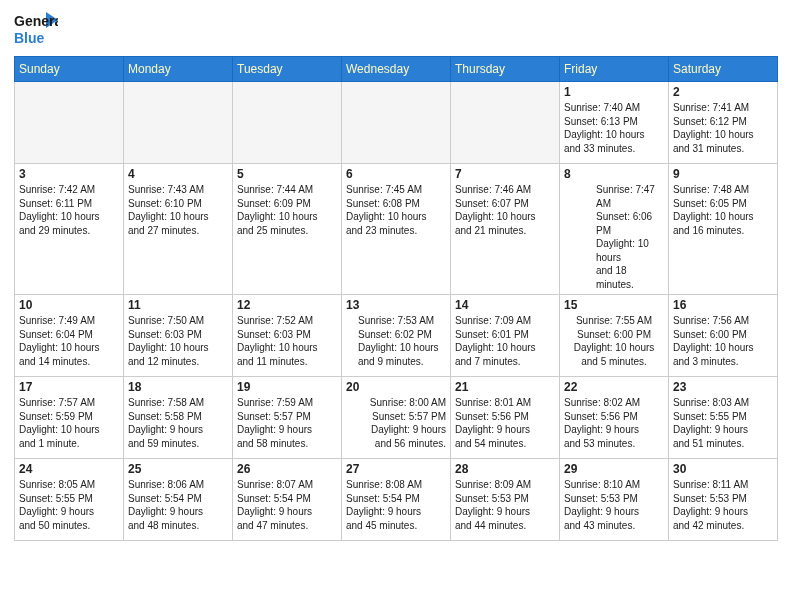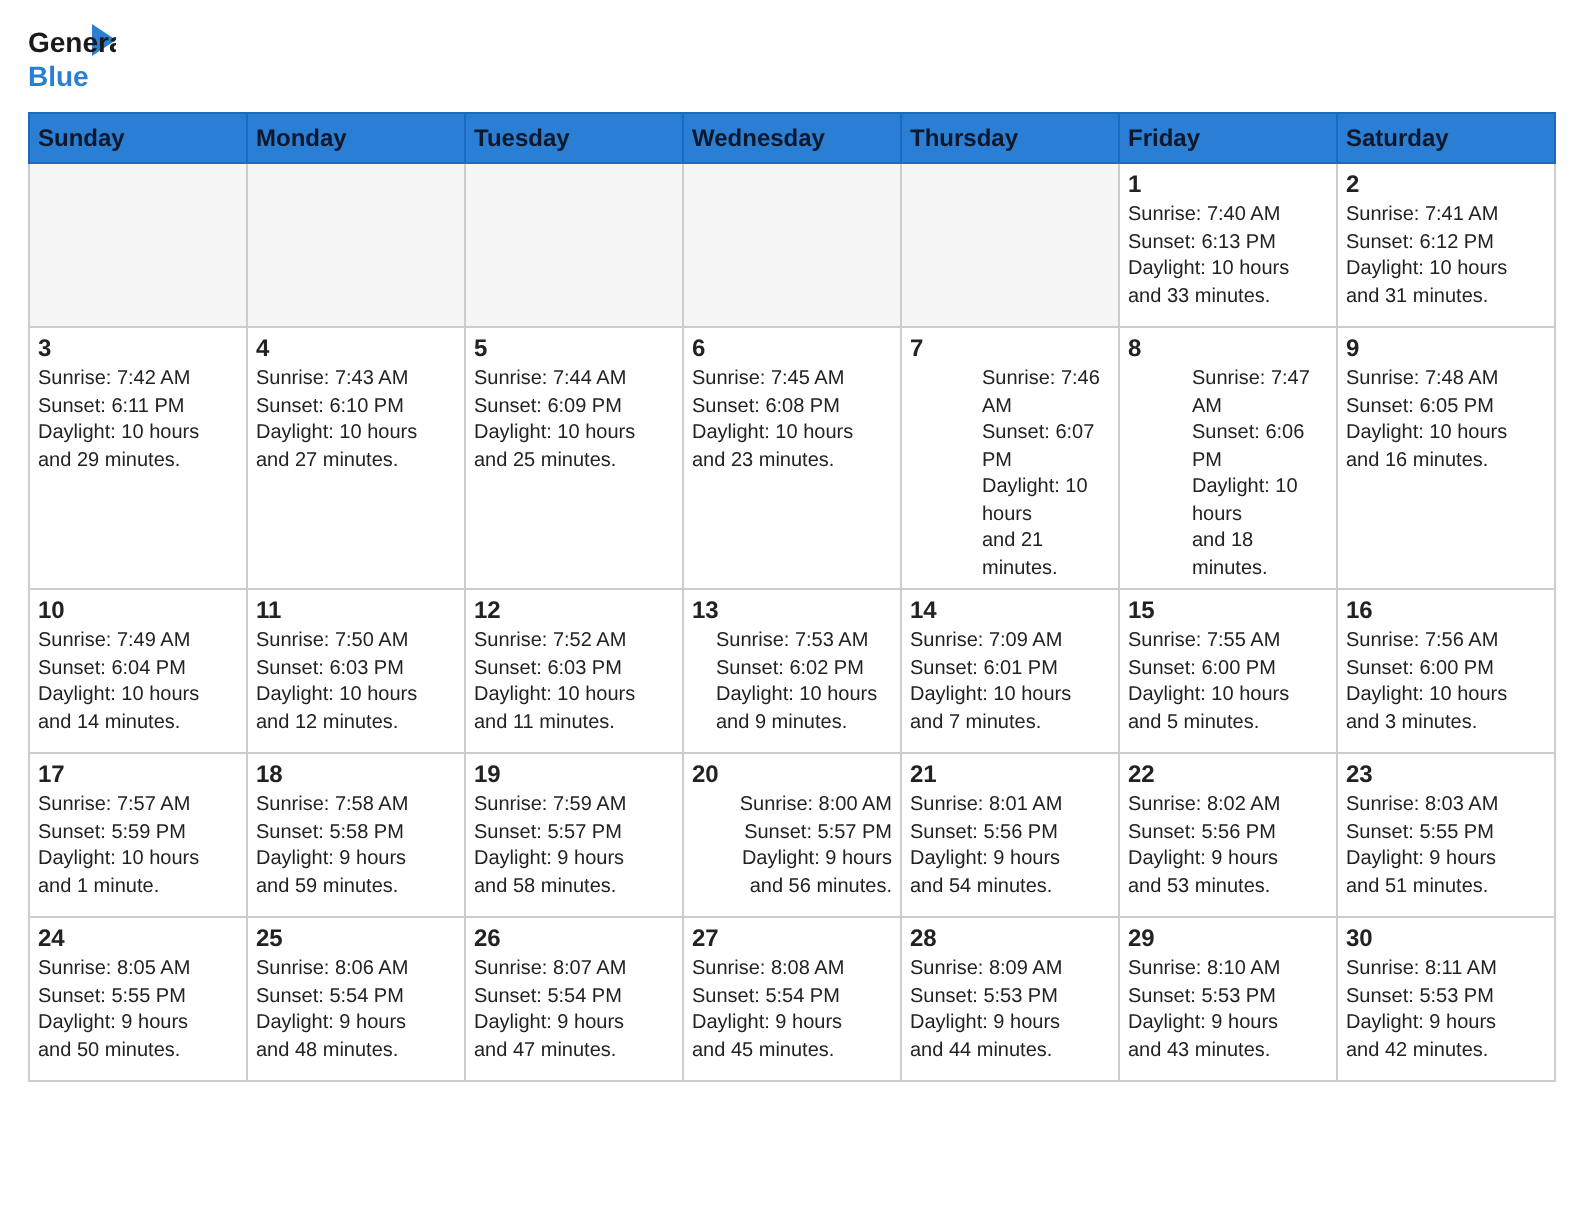--- a/index.html
+++ b/index.html
@@ -38,23 +38,23 @@
       font-size: 15px;
       color: #444;
     }
     .calendar-table {
       width: 100%;
       border-collapse: collapse;
       table-layout: fixed;
     }
     .calendar-table th {
       background-color: #2a7fd4;
-      color: #0f172a;
+      color: #fef9c3;
       font-size: 12px;
-      font-weight: bold;
+      font-weight: normal;
       padding: 5px 4px;
       text-align: left;
       border: 1px solid #1a6abf;
     }
     .calendar-table td {
       border: 1px solid #ccc;
       vertical-align: top;
       padding: 3px 4px;
       font-size: 10px;
       color: #222;
@@ -152,21 +152,21 @@
           </td>
           <td>
             <span class="day-num">6</span>
             <div class="cell-content" style="white-space: pre-line;">Sunrise: 7:45 AM
 Sunset: 6:08 PM
 Daylight: 10 hours
 and 23 minutes.</div>
           </td>
           <td>
             <span class="day-num">7</span>
-            <div class="cell-content" style="white-space: pre-line; margin-left: 36px;">Sunrise: 7:46 AM
+            <div class="cell-content" style="white-space: pre-line;">Sunrise: 7:46 AM
 Sunset: 6:07 PM
 Daylight: 10 hours
 and 21 minutes.</div>
           </td>
           <td>
             <span class="day-num">8</span>
             <div class="cell-content" style="white-space: pre-line; margin-left: 32px;">Sunrise: 7:47 AM
 Sunset: 6:06 PM
 Daylight: 10 hours
 and 18 minutes.</div>
@@ -210,21 +210,21 @@
           </td>
           <td>
             <span class="day-num">14</span>
             <div class="cell-content" style="white-space: pre-line;">Sunrise: 7:09 AM
 Sunset: 6:01 PM
 Daylight: 10 hours
 and 7 minutes.</div>
           </td>
           <td>
             <span class="day-num">15</span>
-            <div class="cell-content" style="white-space: pre-line;">Sunrise: 7:55 AM
+            <div class="cell-content" style="white-space: pre-line; text-align: center;">Sunrise: 7:55 AM
 Sunset: 6:00 PM
 Daylight: 10 hours
 and 5 minutes.</div>
           </td>
           <td>
             <span class="day-num">16</span>
             <div class="cell-content" style="white-space: pre-line;">Sunrise: 7:56 AM
 Sunset: 6:00 PM
 Daylight: 10 hours
 and 3 minutes.</div>

